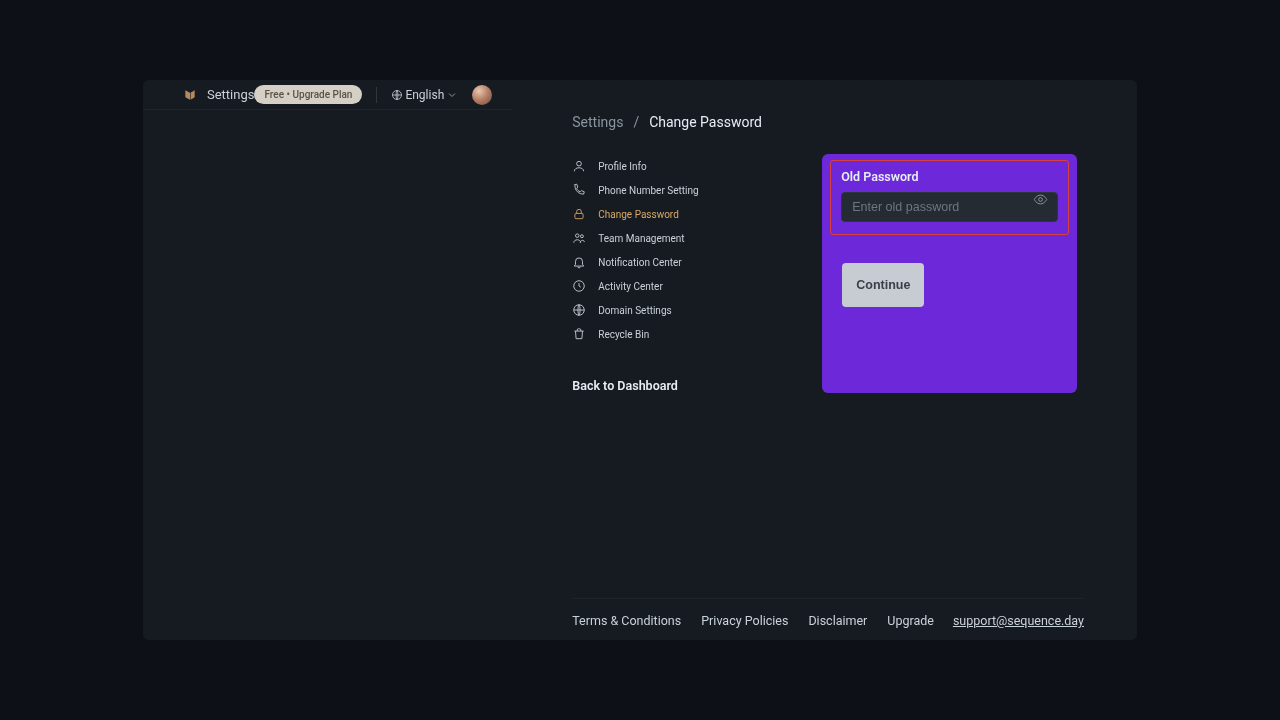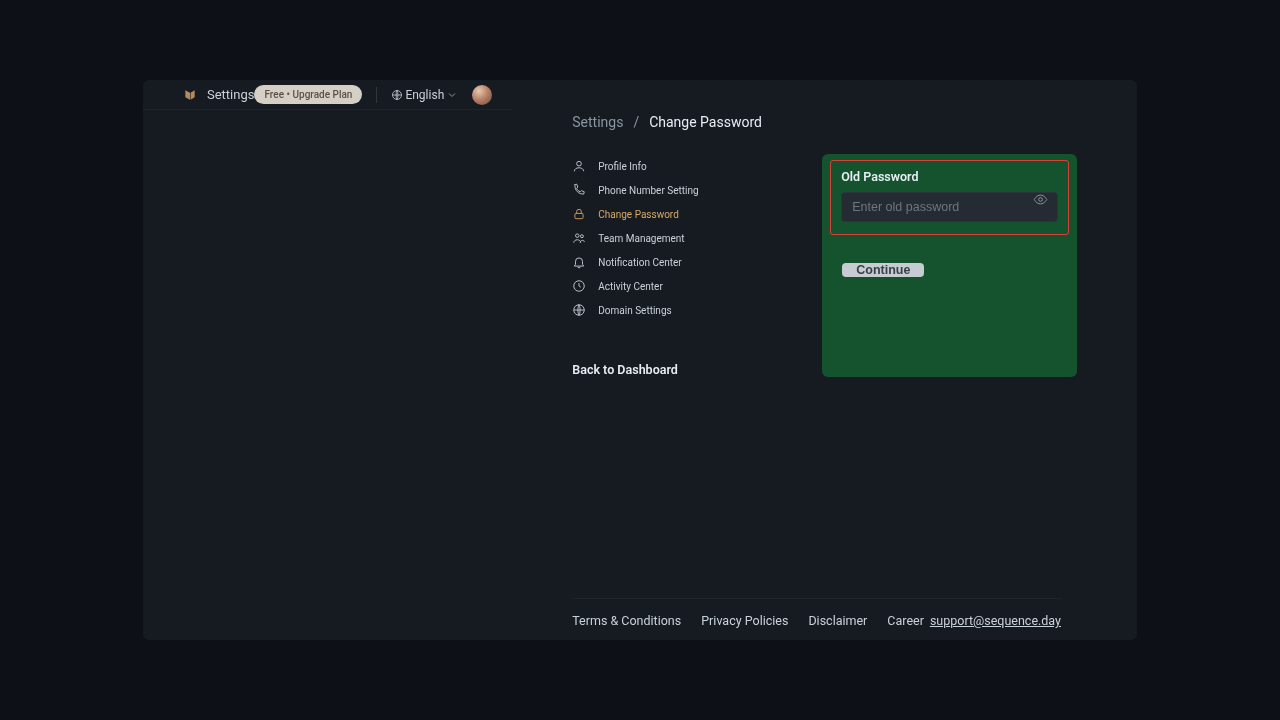--- a/index.html
+++ b/index.html
@@ -110,29 +110,29 @@
   .side-item.active { color: #d9a867; }
   .side-item svg {
     width: 14px;
     height: 14px;
     stroke: currentColor;
     fill: none;
     stroke-width: 1.5;
     flex-shrink: 0;
   }
   .back-link {
-    margin-top: 40px;
+    margin-top: 32px;
     font-size: 12.5px;
     font-weight: 600;
     color: #e6edf3;
     cursor: pointer;
   }
   .main-panel {
     flex: 1;
-    background: #14532d;
+    background: #6d28d9;
     border-radius: 6px;
     padding: 6px 10px 18px 10px;
     max-width: 640px;
   }
   .field-group {
     padding: 8px 0 10px 0;
     border-radius: 3px;
   }
   .field-group.highlight {
     border: 1.5px solid #d9403a;
@@ -170,29 +170,29 @@
     height: 15px;
     color: #8b949e;
     cursor: pointer;
   }
   .continue-btn {
     margin: 10px 0 0 10px;
     background: #c6ccd2;
     color: #3a4048;
     border: none;
     border-radius: 4px;
-    padding: 0 14px;
+    padding: 15px 14px;
     font-size: 12.5px;
     font-weight: 600;
     cursor: pointer;
   }
   .footer {
     position: absolute;
     left: 60px;
-    right: 76px;
+    right: 53px;
     bottom: 12px;
     display: flex;
     align-items: center;
     font-size: 12.5px;
     color: #c9d1d9;
     border-top: 1px solid rgba(255,255,255,0.04);
     padding-top: 14px;
   }
   .footer-links { display: flex; gap: 20px; }
   .footer-links span { cursor: pointer; }
@@ -284,20 +284,26 @@
             </svg>
           <span>Activity Center</span>
         </div>
         <div class="side-item">
           <svg viewBox="0 0 24 24">
               <circle cx="12" cy="12" r="9"></circle>
               <path d="M3 12h18M12 3c2.5 3 2.5 15 0 18M12 3c-2.5 3-2.5 15 0 18"></path>
             </svg>
           <span>Domain Settings</span>
         </div>
+        <div class="side-item">
+          <svg viewBox="0 0 24 24">
+              <path d="M4 7h16M9 7V5a2 2 0 012-2h2a2 2 0 012 2v2M6 7l1 13h10l1-13"></path>
+            </svg>
+          <span>Recycle Bin</span>
+        </div>
 
         <div class="back-link">Back to Dashboard</div>
       </div>
 
       <div class="main-panel">
 
         <div class="field-group highlight">
           <label class="field-label">Old Password</label>
           <div class="input-wrap">
             <input type="password" placeholder="Enter old password" style="">
@@ -314,19 +320,19 @@
 
         <button class="continue-btn">Continue</button>
       </div>
     </div>
 
     <div class="footer">
       <div class="footer-links">
         <span>Terms &amp; Conditions</span>
         <span>Privacy Policies</span>
         <span>Disclaimer</span>
-        <span>Career</span>
+        <span>Upgrade</span>
       </div>
       <span class="support">support@sequence.day</span>
     </div>
 
   </div>
 </div>
 
 </body></html>

